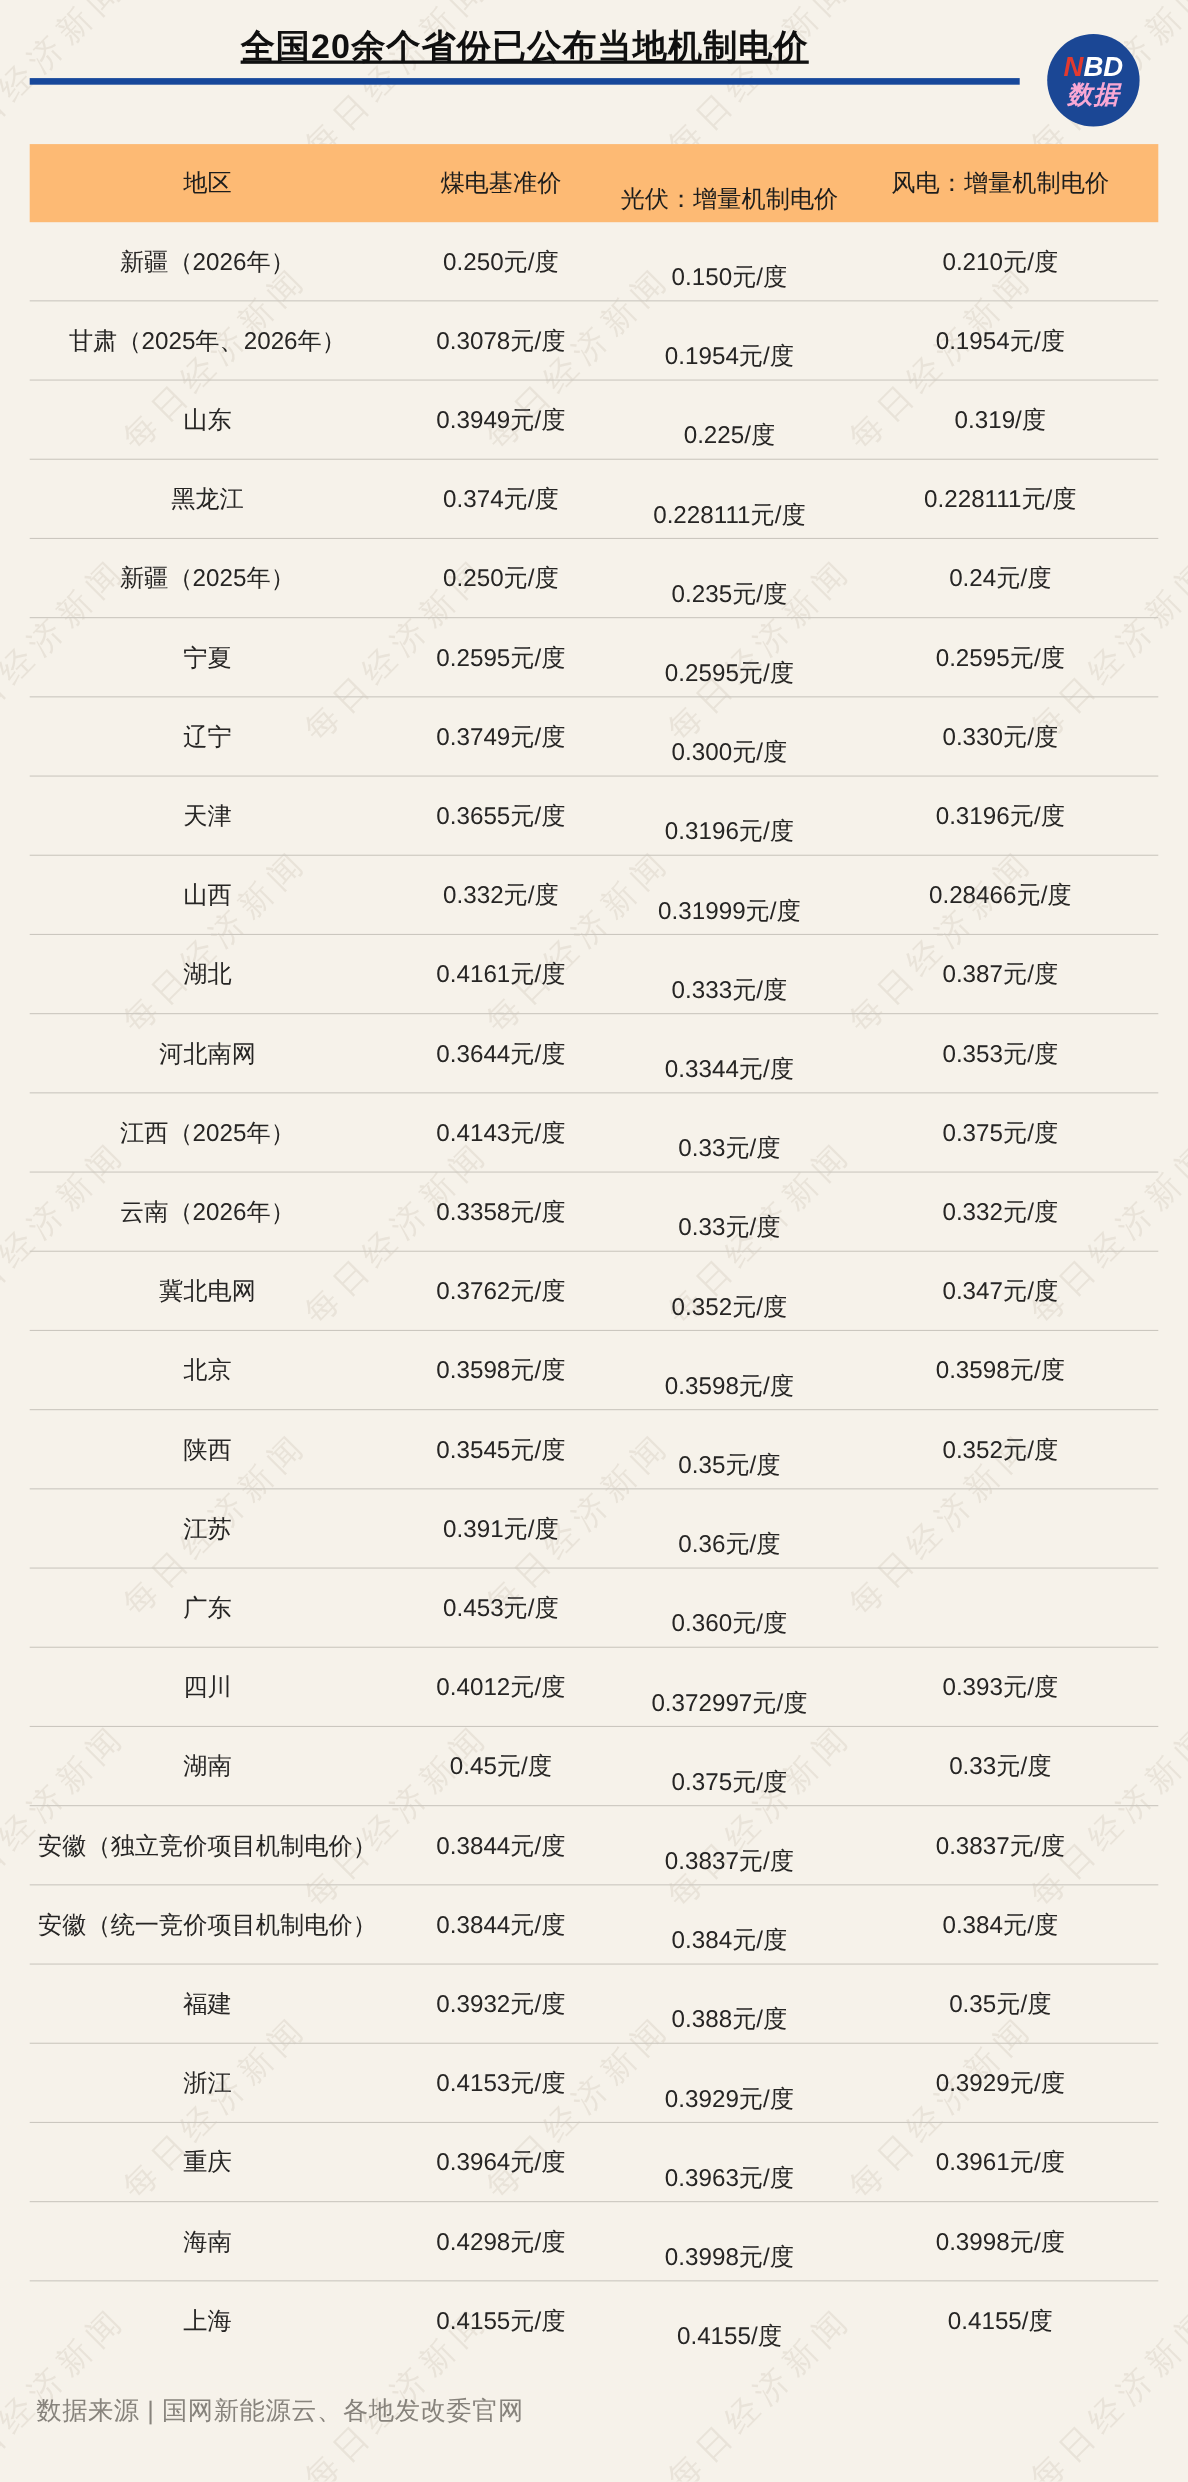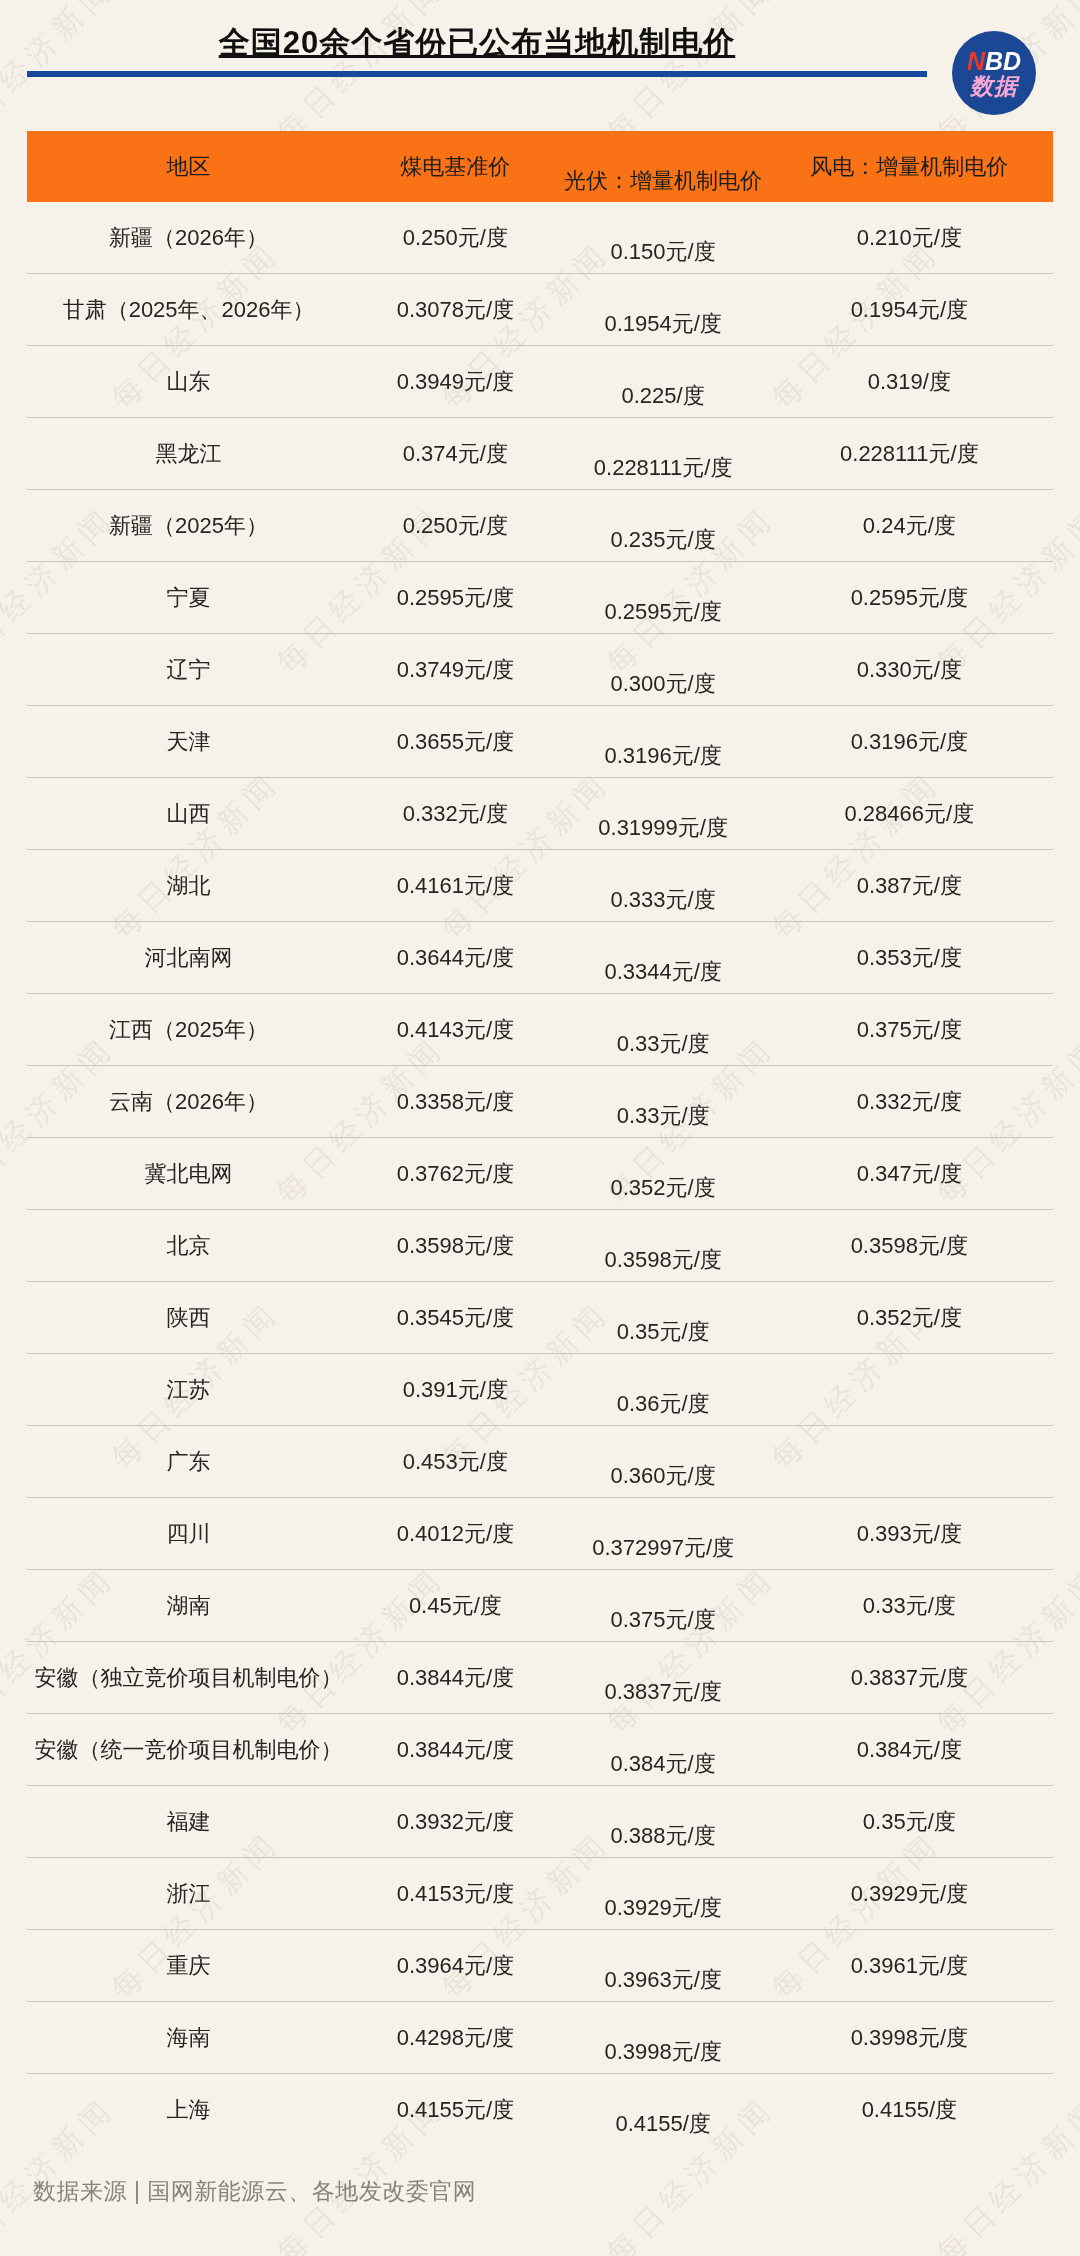--- a/index.html
+++ b/index.html
@@ -66,21 +66,21 @@
     font-size:23px;font-weight:800;font-style:italic;
     color:#f9a8d4;letter-spacing:1px;
   }
   
   .table{
     margin:0 27px;
     width:1026px;
   }
   .thead{
     height:71px;
-    background:#f97316;
+    background:#fdba74;
     display:flex;
     align-items:center;
     font-size:22px;
     color:#1d1d1c;
   }
   .trow{
     height:72px;
     box-sizing:border-box;
     display:flex;
     align-items:center;

